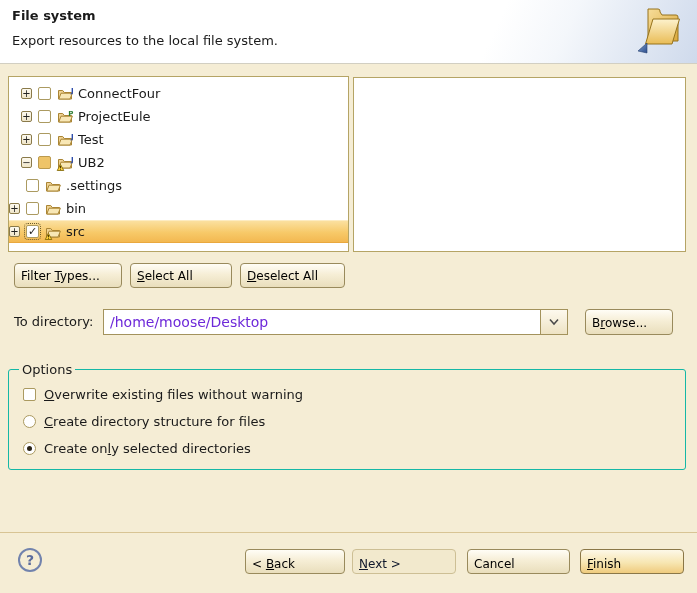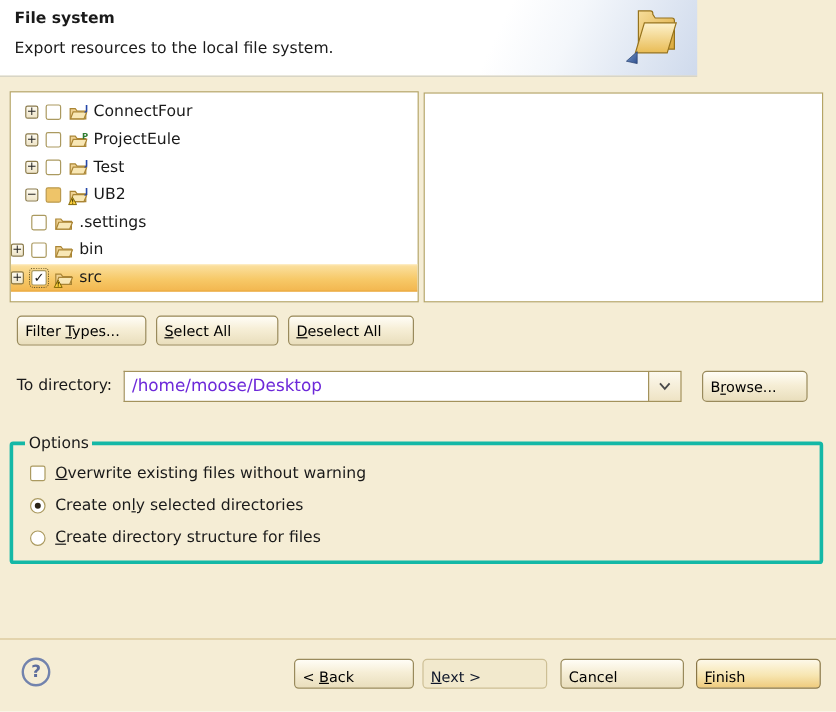--- a/index.html
+++ b/index.html
@@ -1,20 +1,20 @@
 <!DOCTYPE html>
 <html><head>
 <meta charset="utf-8">
 <style>
   html,body{margin:0;padding:0;}
   body{width:697px;height:593px;font-family:"DejaVu Sans","Liberation Sans",sans-serif;font-size:13px;color:#1a1a1a;}
   .dialog{position:relative;width:697px;height:593px;background:#f5edd5;overflow:hidden;}
 
   
-  .header{position:absolute;left:0;top:0;width:581px;height:63px;
+  .header{position:absolute;left:0;top:0;width:697px;height:63px;
     background:linear-gradient(115deg,#ffffff 70%,#f4f7fb 80%,#cfdaec 100%);
     border-bottom:1px solid #d2cfc2;}
   .title{position:absolute;left:12px;top:8px;font-weight:bold;}
   .subtitle{position:absolute;left:12px;top:33px;}
   .banner-icon{position:absolute;right:10px;top:3px;}
 
   
   .tree-panel{position:absolute;left:8px;top:76px;width:341px;height:176px;background:#fff;
     border:1px solid #b5a465;box-sizing:border-box;overflow:hidden;padding-top:5px;}
   .list-panel{position:absolute;left:353px;top:77px;width:333px;height:175px;background:#fff;
@@ -52,21 +52,21 @@
   
   .dir-label{position:absolute;left:14px;top:309px;line-height:26px;}
   .dir-input{position:absolute;left:103px;top:309px;width:437px;height:26px;box-sizing:border-box;
     border:1px solid #a3925c;border-right:none;background:#fff;padding:0 6px;font-family:inherit;font-size:14px;color:#6d28d9;}
   .dir-drop{position:absolute;left:540px;top:309px;width:28px;height:26px;box-sizing:border-box;
     border:1px solid #a3925c;background:linear-gradient(to bottom,#fdf9ee,#eee3c4);
     display:flex;align-items:center;justify-content:center;}
 
   
   .options{position:absolute;left:8px;top:362px;width:678px;height:108px;box-sizing:border-box;
-    border:3px solid #14b8a6;border-radius:3px;margin:0;padding:4px 0 0 0;}
+    border:1px solid #14b8a6;border-radius:3px;margin:0;padding:4px 0 0 0;}
   .options legend{margin-left:10px;padding:0 3px;}
   .opt-row{display:flex;align-items:center;height:27px;padding-left:14px;}
   .opt-row .cb{margin-right:8px;}
   .radio{width:13px;height:13px;box-sizing:border-box;border:1px solid #ab9a60;border-radius:50%;
     background:#fff;margin-right:8px;flex:none;display:flex;align-items:center;justify-content:center;}
   .radio.on::after{content:"";width:5px;height:5px;border-radius:50%;background:#2b2417;}
 
   
   .separator{position:absolute;left:0;top:532px;width:697px;height:1px;background:#d8c494;}
   .help-circle{position:absolute;left:18px;top:548px;width:24px;height:24px;box-sizing:border-box;
@@ -203,26 +203,26 @@
   </div>
   <button class="btn" style="left:585px;top:309px;width:88px;height:26px;line-height:24px;"><span>B</span><span class="ac">r</span><span>owse...</span></button>
 
   <fieldset class="options">
     <legend>Options</legend>
     <div class="opt-row">
       <span class="cb"></span>
       <span><span class="ac">O</span><span>verwrite existing files without warning</span></span>
     </div>
     <div class="opt-row">
+      <span class="radio"></span>
+      <span><span class="ac">C</span><span>reate directory structure for files</span></span>
+    </div>
+    <div class="opt-row">
       <span class="radio on"></span>
       <span><span>Create on</span><span class="ac">l</span><span>y selected directories</span></span>
-    </div>
-    <div class="opt-row">
-      <span class="radio"></span>
-      <span><span class="ac">C</span><span>reate directory structure for files</span></span>
     </div>
   </fieldset>
 
   <div class="separator"></div>
   <div class="help-circle">
       <span>?</span>
     </div>
 
   <button class="btn footer-btn" style="left:245px;width:100px;"><span>&lt; </span><span class="ac">B</span><span>ack</span></button>
   <button class="btn footer-btn disabled" style="left:352px;width:104px;"><span></span><span class="ac">N</span><span>ext &gt;</span></button>

